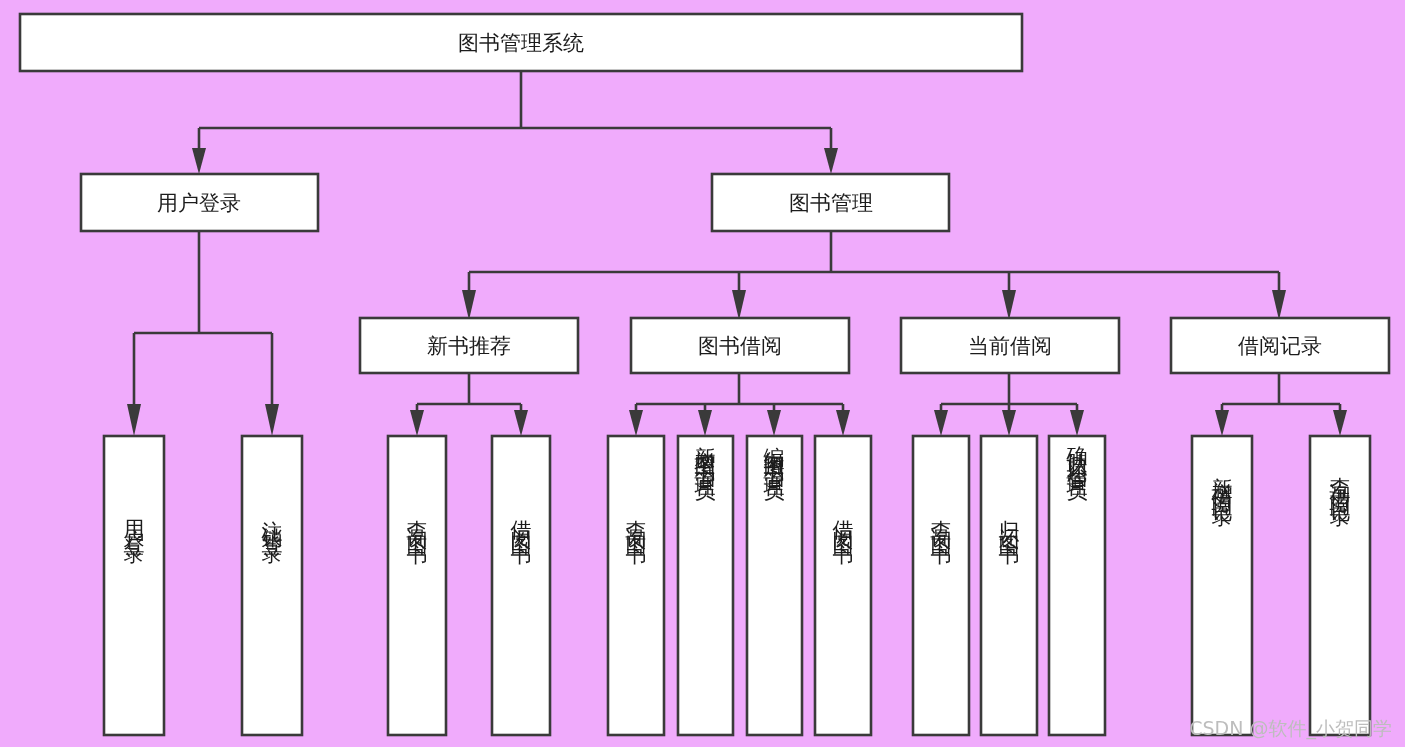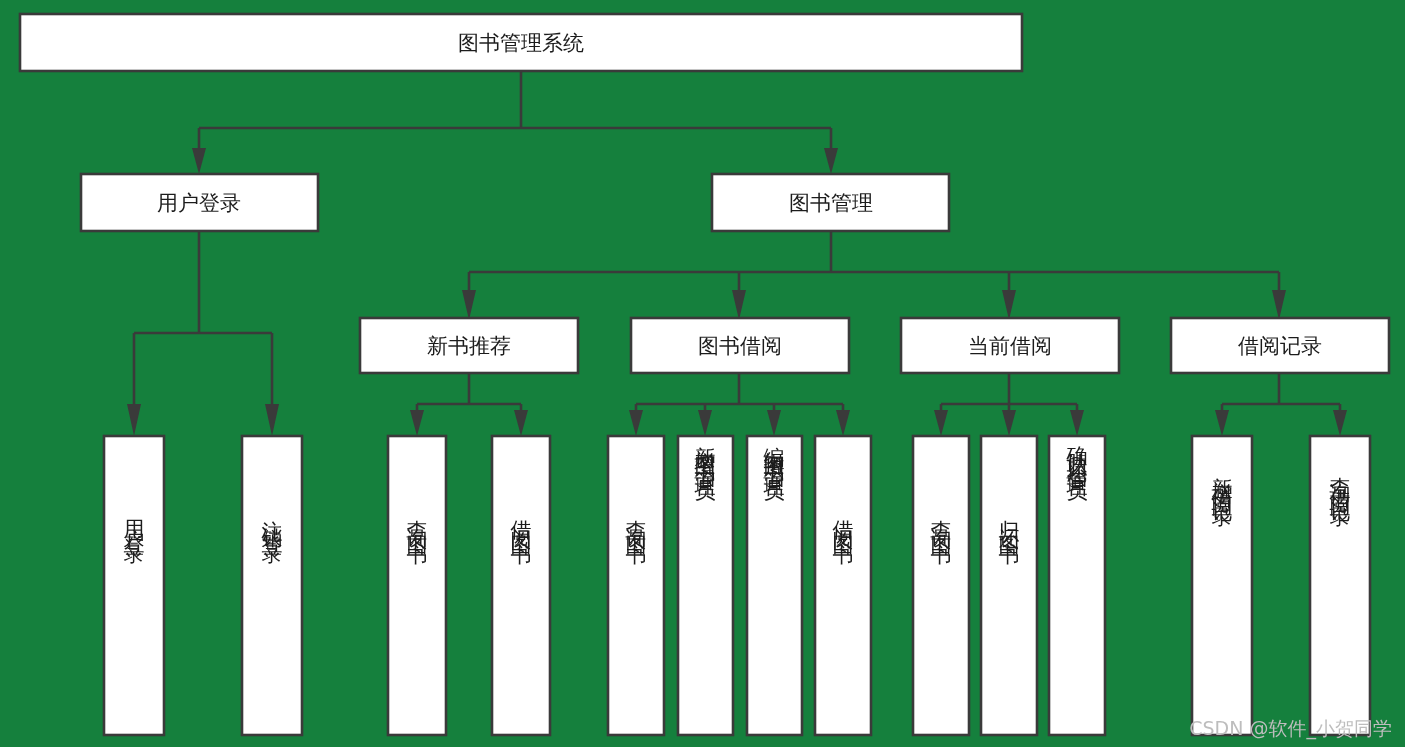--- a/index.html
+++ b/index.html
@@ -11,21 +11,21 @@
   body {
     width: 1405px;
     height: 747px;
     overflow: hidden;
     font-family: "DejaVu Sans", "Liberation Sans", sans-serif;
   }
   #diagram-root {
     position: relative;
     width: 1405px;
     height: 747px;
-    background: #15803d;
+    background: #f0abfc;
     text-decoration: underline;
   }
   svg#tree-svg {
     position: absolute;
     left: 0;
     top: 0;
     width: 1405px;
     height: 747px;
     display: block;
   }

